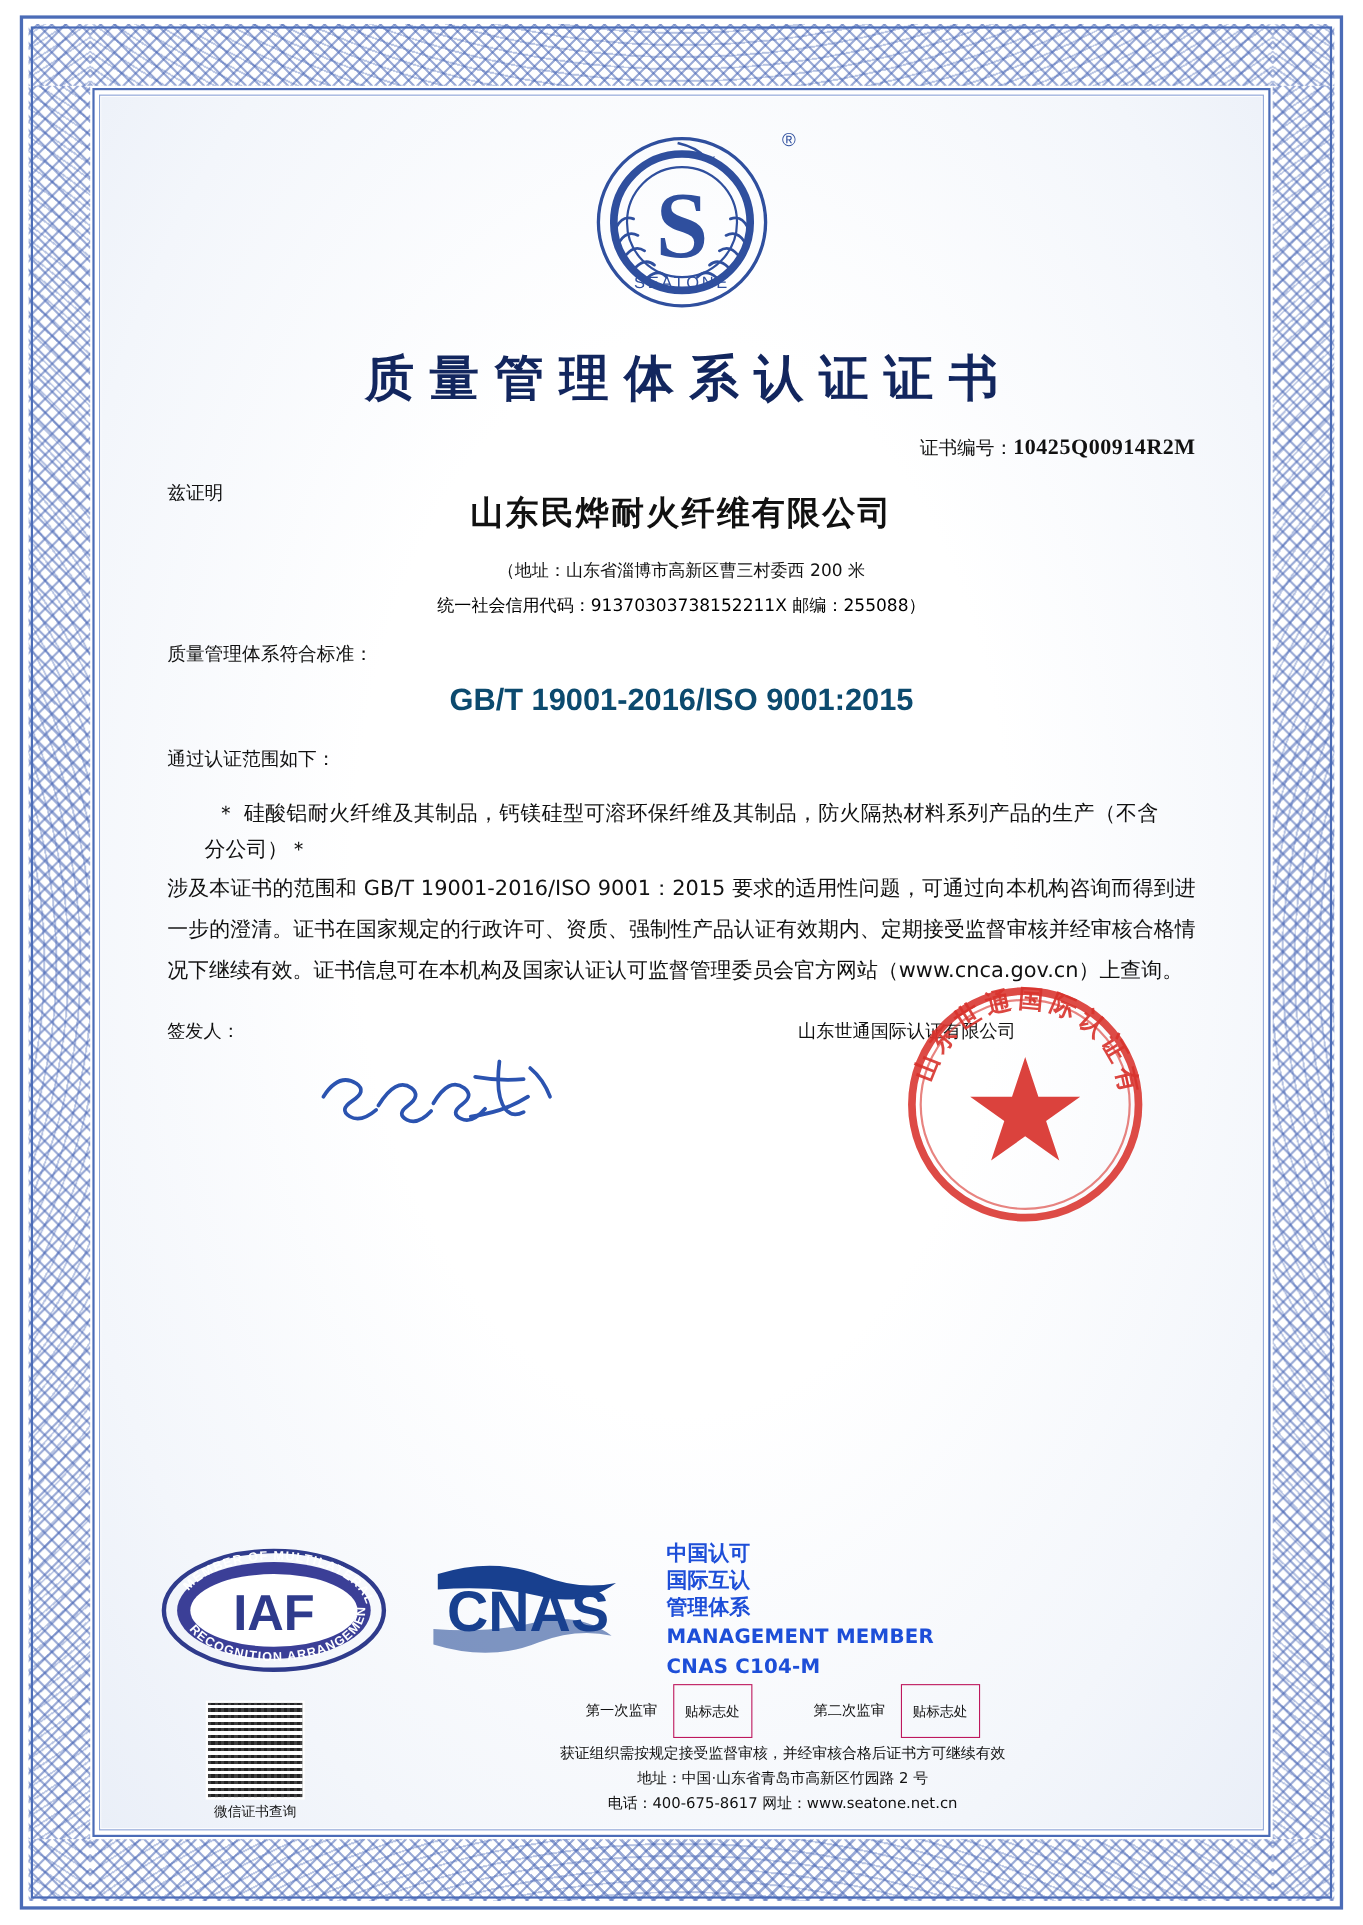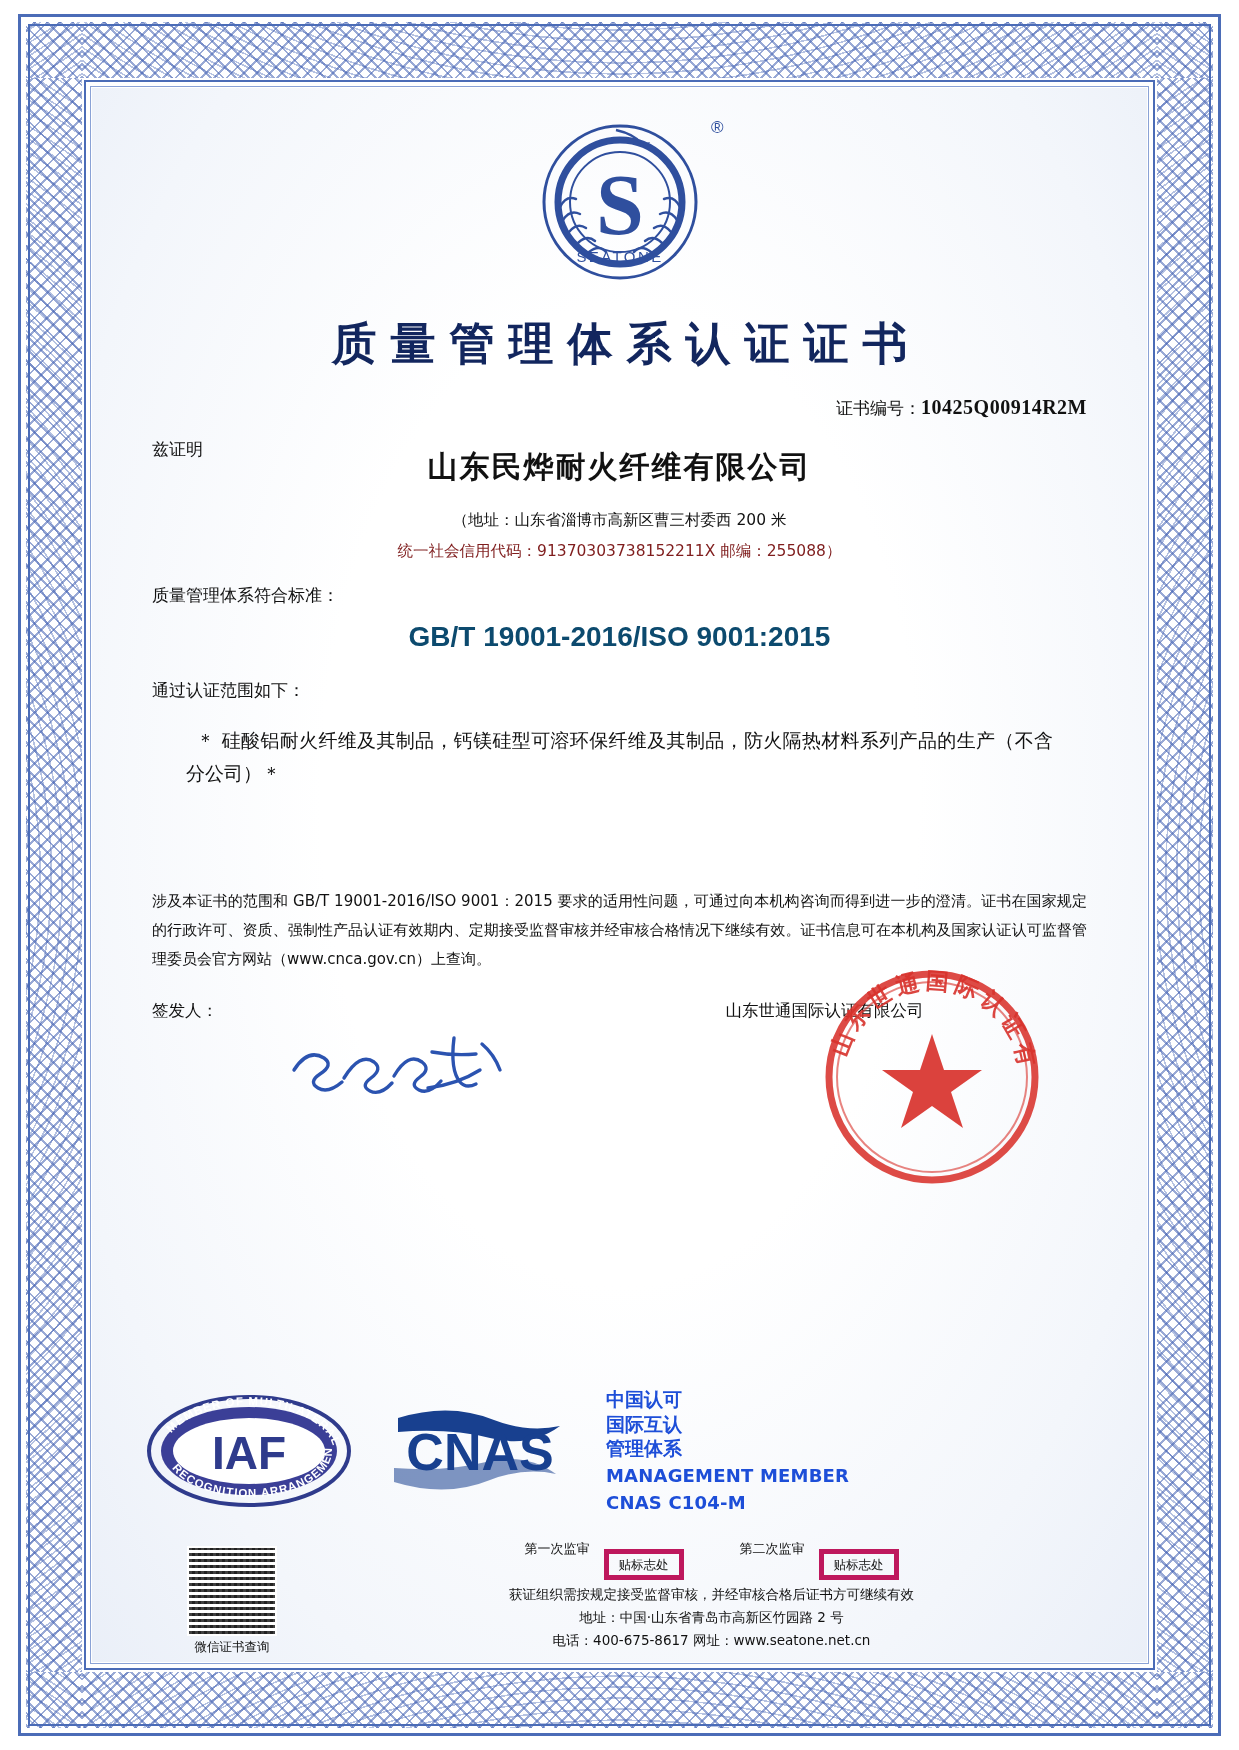--- a/index.html
+++ b/index.html
@@ -138,21 +138,21 @@
   .addr {
     text-align: center;
     font-size: 15.5px;
     color: #111;
     margin-top: 22px;
     font-family: "DejaVu Sans", "Liberation Sans", sans-serif;
   }
   .addr2 {
     text-align: center;
     font-size: 15.5px;
-    color: #7f1d1d;
+    color: #000000;
     margin-top: 10px;
     font-family: "DejaVu Sans", "Liberation Sans", sans-serif;
   }
   .label-std {
     margin-top: 22px;
     font-size: 17px;
     color: #111;
     font-family: "DejaVu Sans", "Liberation Sans", sans-serif;
   }
   .standard {
@@ -172,22 +172,21 @@
   .scope-text {
     margin: 22px 34px 0 34px;
     font-size: 19px;
     line-height: 1.75;
     color: #111;
     font-family: "DejaVu Sans", "Liberation Sans", sans-serif;
     text-align: justify;
     text-indent: 10px;
   }
   .legal {
-    margin-top: 96px;
-    font-size: 15px;
+    font-size: 19px;
     line-height: 1.95;
     color: #111;
     font-family: "DejaVu Sans", "Liberation Sans", sans-serif;
     text-align: justify;
   }
   .dates {
     display: flex;
     margin-top: 26px;
     font-size: 16.5px;
     color: #111;
@@ -279,24 +278,23 @@
     padding-bottom: 4px;
   }
   .surv-row {
     display: flex;
     justify-content: center;
     align-items: center;
     gap: 14px;
     margin-bottom: 3px;
   }
   .box-label {
-    border: 5px solid #be185d;
-    padding: 0 10px;
+    border: 1px solid #be185d;
+    padding: 13px 10px;
     font-size: 12.5px;
-    margin-top: 31px;
   }
   .surv-lab { font-size: 13px; }
   .sp { display: inline-block; width: 28px; }
 </style>
 </head>
 <body>
 
 <div class="page">
 
   <div class="frame-outer"></div>

